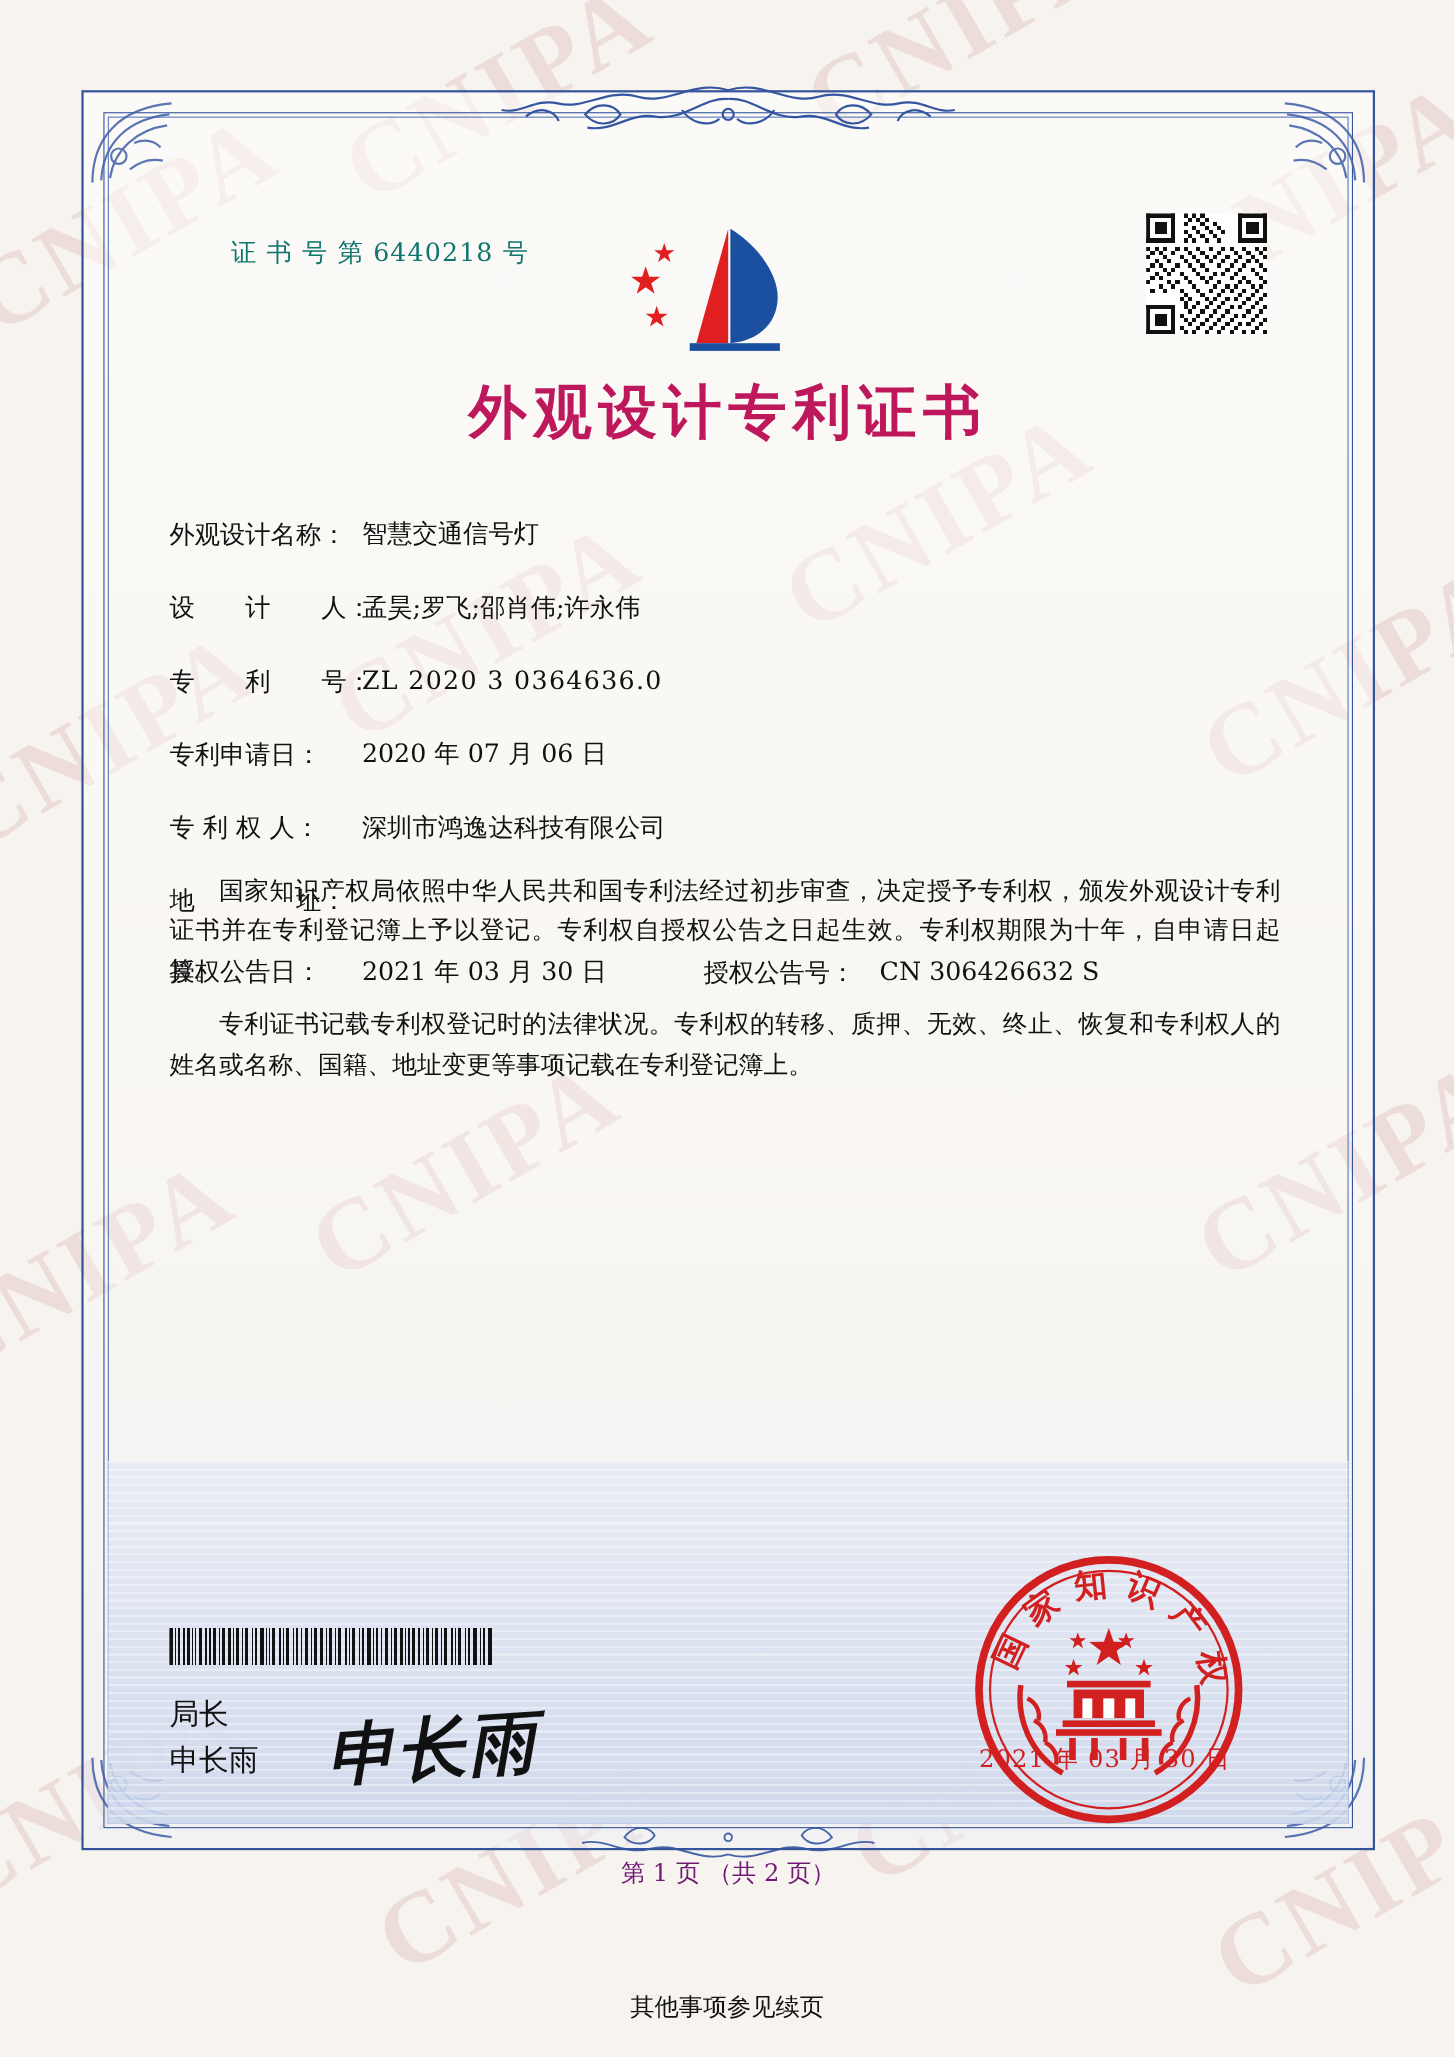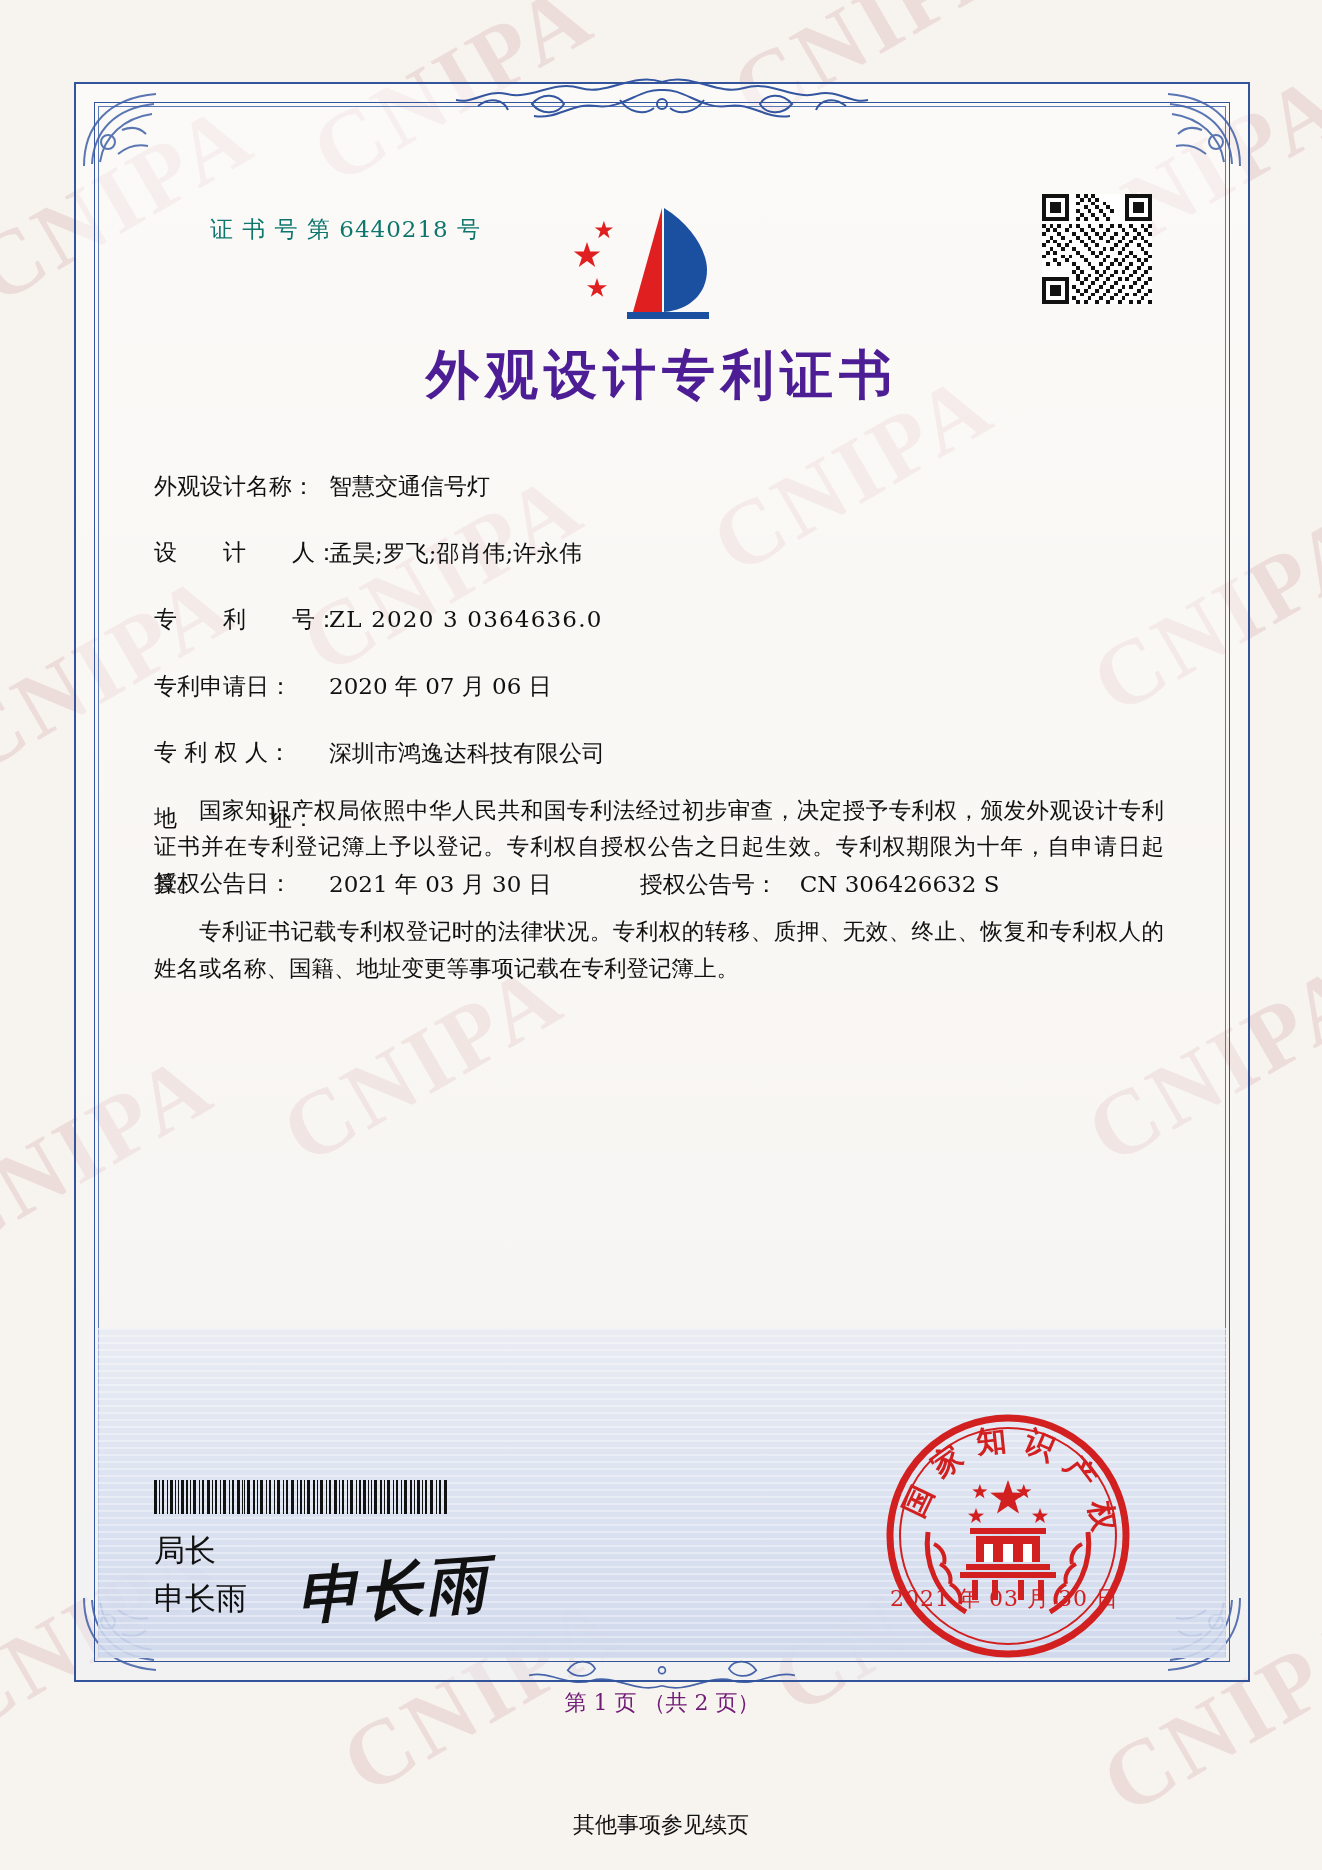--- a/index.html
+++ b/index.html
@@ -149,21 +149,21 @@
   .emblem svg { display: block; width: 100%; height: 100%; }
 
   .title {
     position: absolute;
     left: 0;
     right: 0;
     top: 188px;
     text-align: center;
     font-size: 53px;
     letter-spacing: 6px;
-    color: #4c1d95;
+    color: #be185d;
     font-weight: bold;
     font-family: "DejaVu Serif", "Liberation Serif", serif;
   }
 
   .fields {
     position: absolute;
     left: 20px;
     right: 10px;
     top: 318px;
     font-size: 23px;
@@ -244,21 +244,21 @@
     height: 34px;
     z-index: 4;
   }
   .barcode svg { display:block; width:100%; height:100%; }
 
   .signature-block {
     position: absolute;
     left: 112px;
     bottom: 160px;
     z-index: 4;
-    font-size: 31px;
+    font-size: 27px;
     color: #111;
     line-height: 1.55;
   }
 
   .sig-script {
     position: absolute;
     left: 255px;
     bottom: 150px;
     z-index: 4;
     font-family: "DejaVu Serif", serif;

